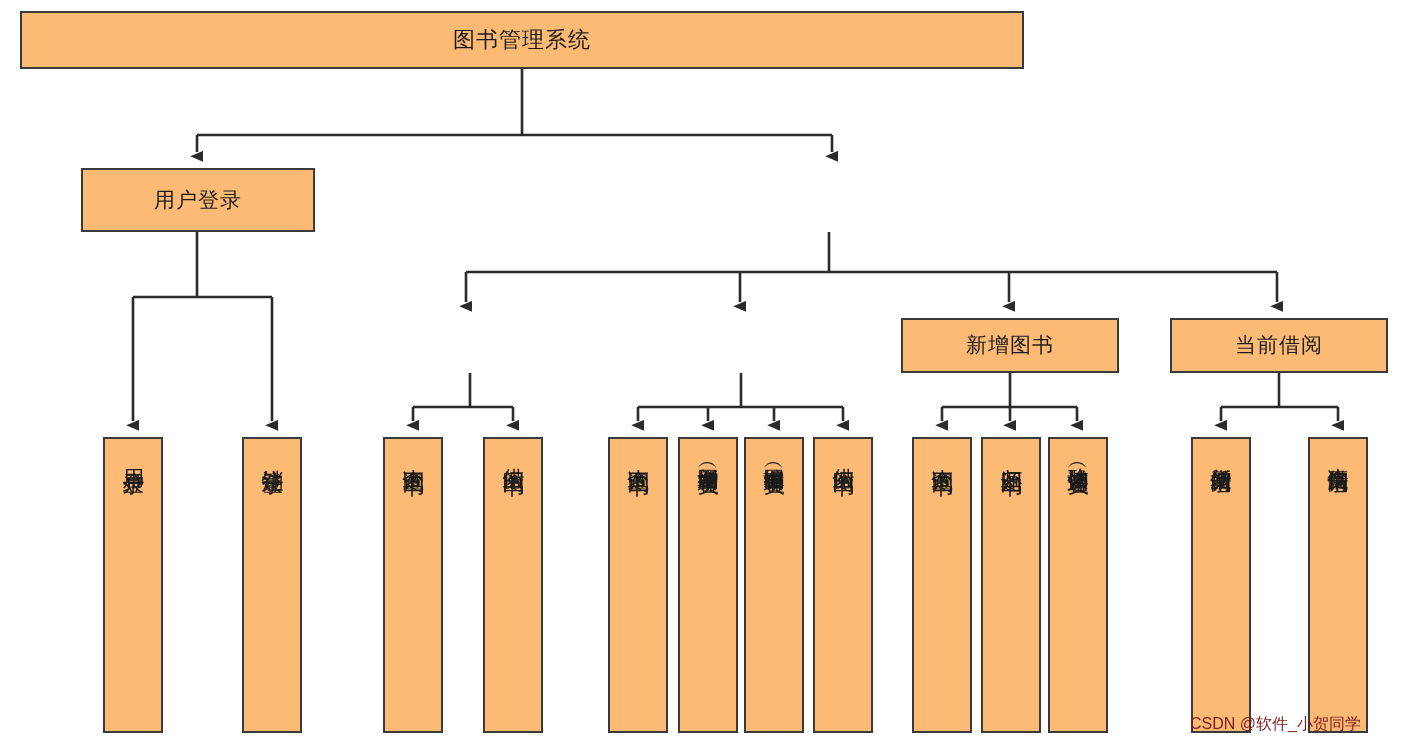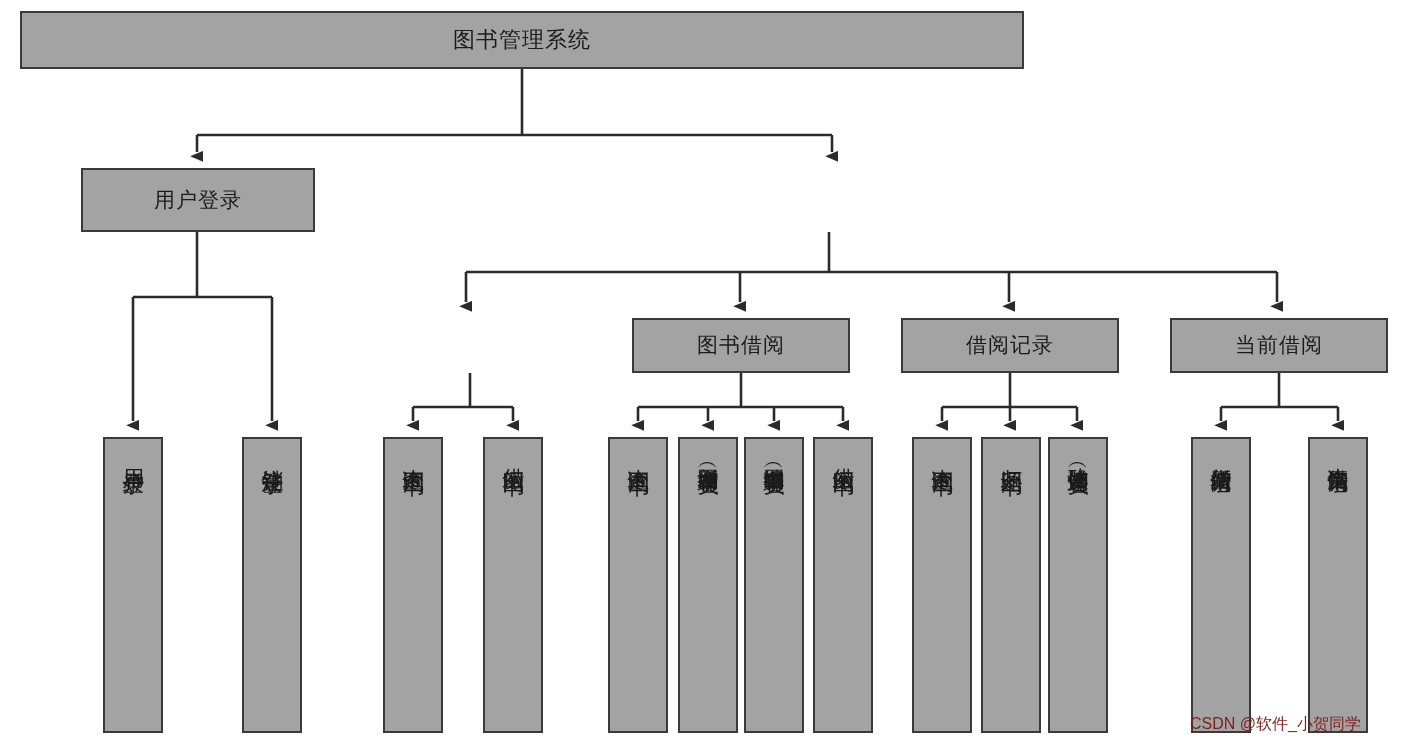--- a/index.html
+++ b/index.html
@@ -22,21 +22,21 @@
     position: absolute;
     left: 0;
     top: 0;
     width: 1405px;
     height: 747px;
     pointer-events: none;
   }
   .node {
     position: absolute;
     box-sizing: border-box;
-    background: #a3a3a3;
+    background: #fdba74;
     border: 2px solid #3a3a3a;
     display: flex;
     align-items: center;
     justify-content: center;
     color: #1b1b1b;
     z-index: 2;
   }
   .node .label {
     display: block;
     text-align: center;
@@ -136,25 +136,22 @@
   </svg>
 
   <div class="node horiz root" style="left:20px; top:11px; width:1004px; height:58px;">
     <span class="label">图书管理系统</span>
   </div>
 
   <div class="node horiz" style="left:81px; top:168px; width:234px; height:64px;">
     <span class="label">用户登录</span>
   </div>
 
-  <div class="node horiz" style="left:632px; top:318px; width:218px; height:55px;">
-    <span class="label">图书借阅</span>
-  </div>
   <div class="node horiz" style="left:901px; top:318px; width:218px; height:55px;">
-    <span class="label">借阅记录</span>
+    <span class="label">新增图书</span>
   </div>
   <div class="node horiz" style="left:1170px; top:318px; width:218px; height:55px;">
     <span class="label">当前借阅</span>
   </div>
 
   <div class="node vert" style="left:103px; top:437px; width:60px; height:296px;">
     <span class="label">用户登录</span>
   </div>
   <div class="node vert" style="left:242px; top:437px; width:60px; height:296px;">
     <span class="label">注销登录</span>

